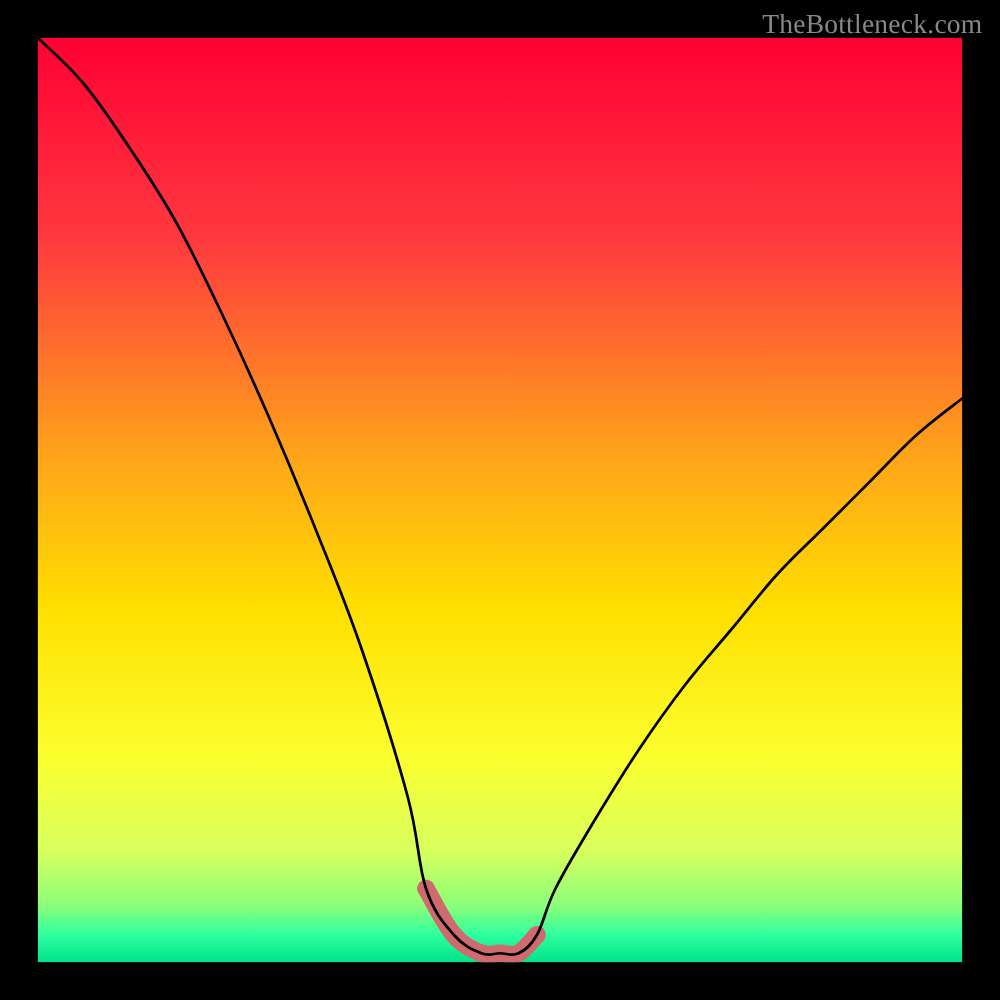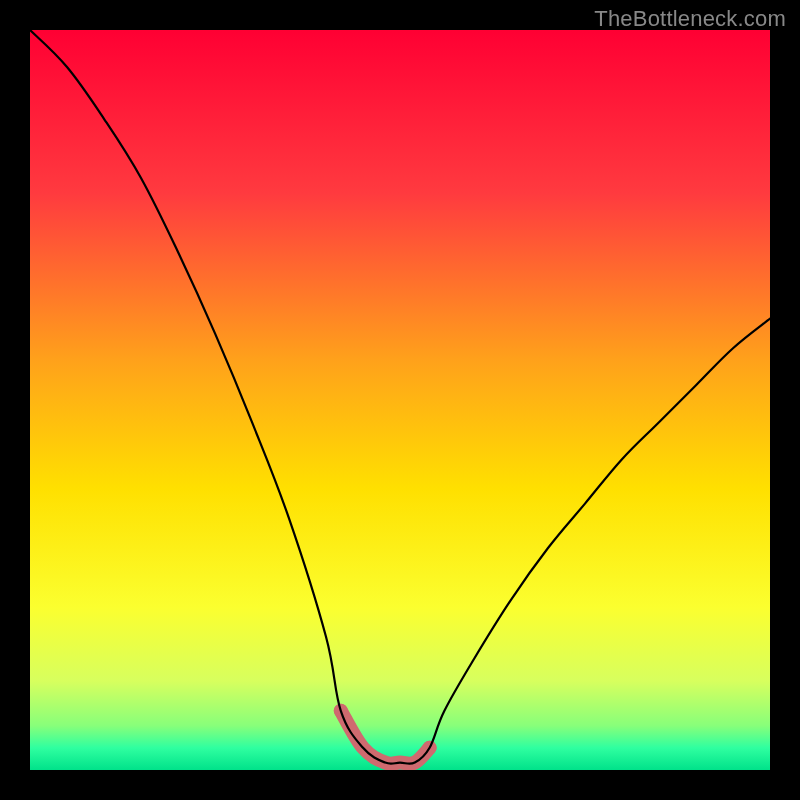--- a/index.html
+++ b/index.html
@@ -23,21 +23,21 @@
     left: 30px;
     top: 30px;
     width: 740px;
     height: 740px;
     overflow: hidden;
   }
   .watermark {
     position: absolute;
     top: 6px;
     right: 14px;
-    font-family: Liberation Sans, sans-serif;
+    font-family: Liberation Serif, serif;
     font-size: 22px;
     color: #888;
     font-weight: 500;
     letter-spacing: 0.2px;
   }
   svg {
     display: block;
   }
 </style>
 </head>

